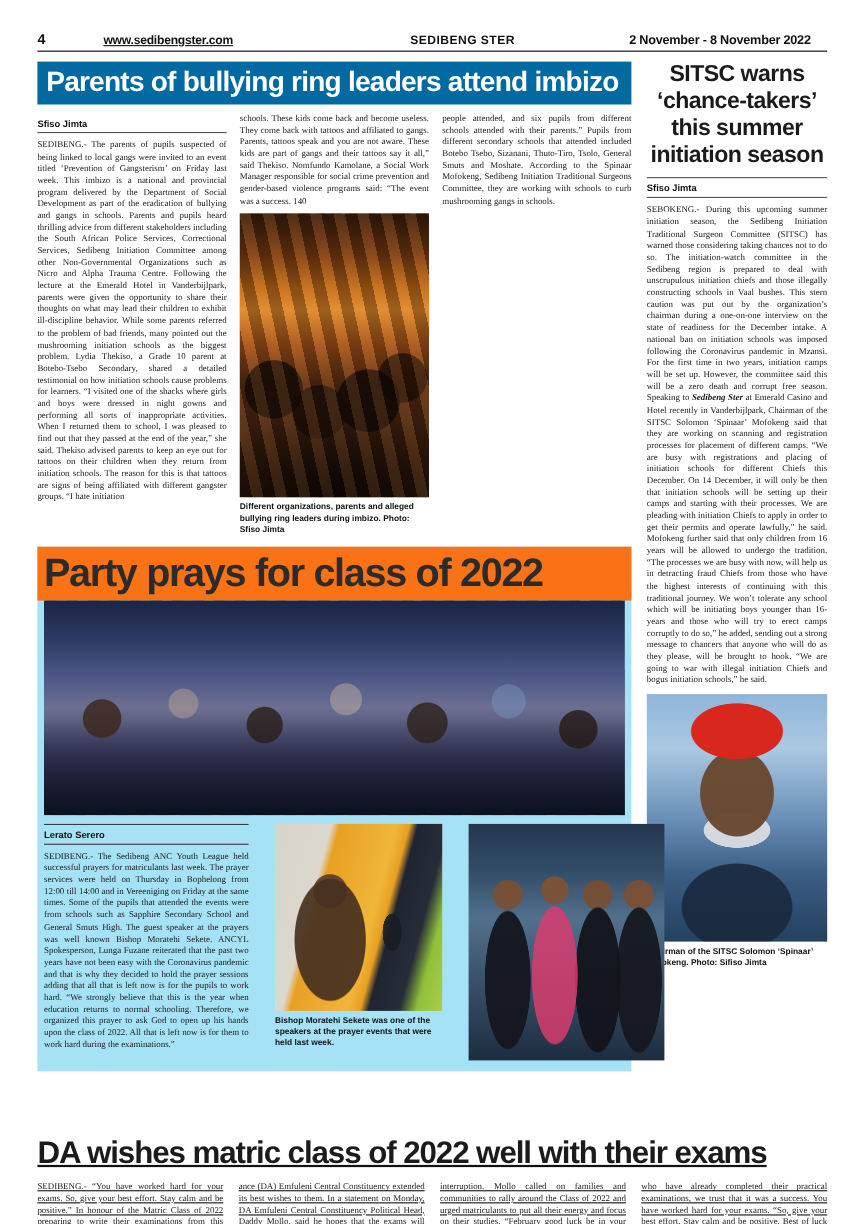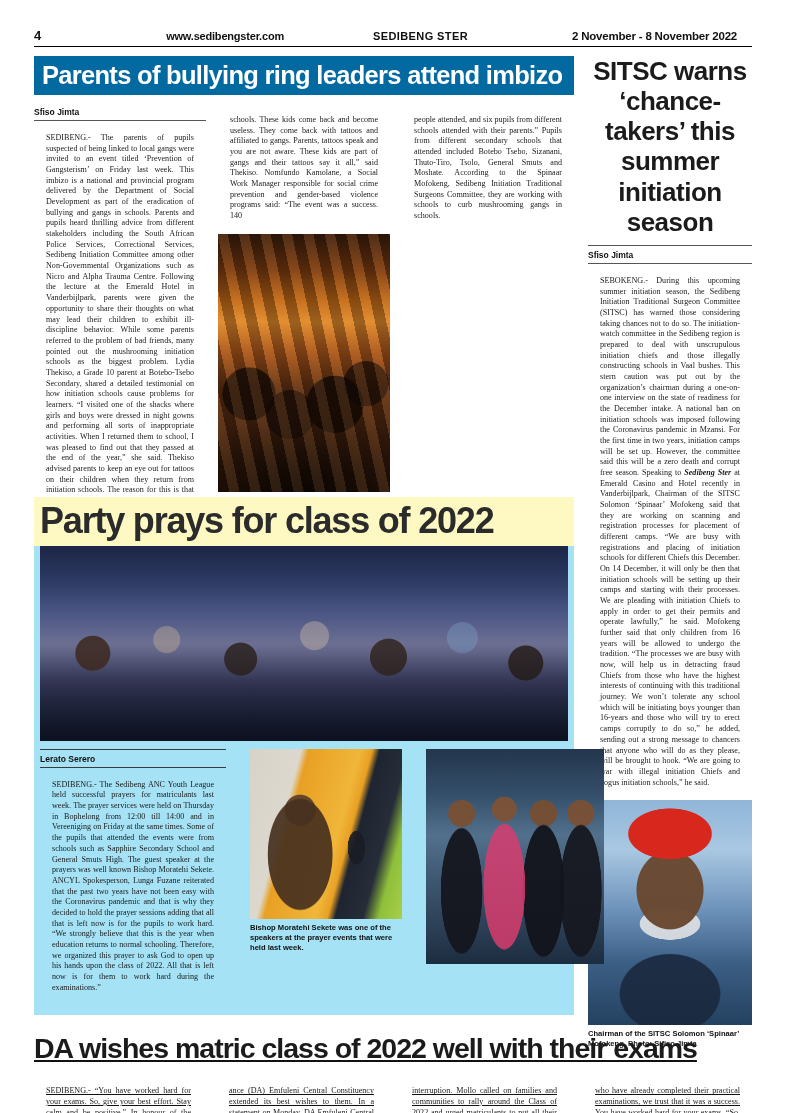--- a/index.html
+++ b/index.html
@@ -24,21 +24,21 @@
     display: flex;
     align-items: baseline;
     font-family: "Liberation Sans", sans-serif;
     font-weight: bold;
     font-size: 11px;
     padding-bottom: 3px;
     border-bottom: 1.5px solid #000;
     letter-spacing: -0.2px;
   }
   .masthead .page-no { width: 60px; font-size: 13px; }
-  .masthead .site { flex: 0 0 190px; text-align: right; }
+  .masthead .site { flex: 0 0 190px; text-align: left; text-decoration: underline; }
   .masthead .paper { flex: 1; text-align: center; letter-spacing: 0.4px; }
   .masthead .dates { flex: 0 0 195px; text-align: center; font-size: 11.5px; }
 
   
   .top-grid {
     display: grid;
     grid-template-columns: 540px 1fr;
     column-gap: 10px;
     margin-top: 9px;
   }
@@ -76,56 +76,56 @@
   .cols4 {
     display: grid;
     grid-template-columns: repeat(4, 1fr);
     column-gap: 14px;
   }
   p.body, .body {
     font-family: "Liberation Serif", serif;
     font-size: 8.1px;
     line-height: 1.32;
     text-align: justify;
-    margin: 12px;
+    margin: 0;
     color: #1a1a1a;
     hyphens: auto;
   }
 
   
   .photo { position: relative; overflow: hidden; background: #888; }
   .caption {
     font-family: "Liberation Sans", sans-serif;
     font-weight: bold;
     font-size: 7.6px;
     line-height: 1.35;
     color: #111;
     margin-top: 4px;
   }
 
   
   .hl-black {
     font-family: "Liberation Sans", sans-serif;
     font-weight: bold;
-    font-size: 26px;
+    font-size: 21px;
     line-height: 1.16;
     text-align: center;
     letter-spacing: -0.5px;
     color: #1b1b1b;
     margin: 0 0 8px 0;
   }
 
   
   .cyan-band {
     background: #a5e2f5;
     margin-top: 8px;
     padding: 0;
   }
   .hl-cyan {
-    background: #fef9c3;
+    background: #f97316;
     color: #2b2b2b;
     font-family: "Liberation Sans", sans-serif;
     font-weight: bold;
     font-size: 36px;
     line-height: 1.05;
     letter-spacing: -1.2px;
     padding: 5px 6px 6px 6px;
     white-space: nowrap;
   }
 

